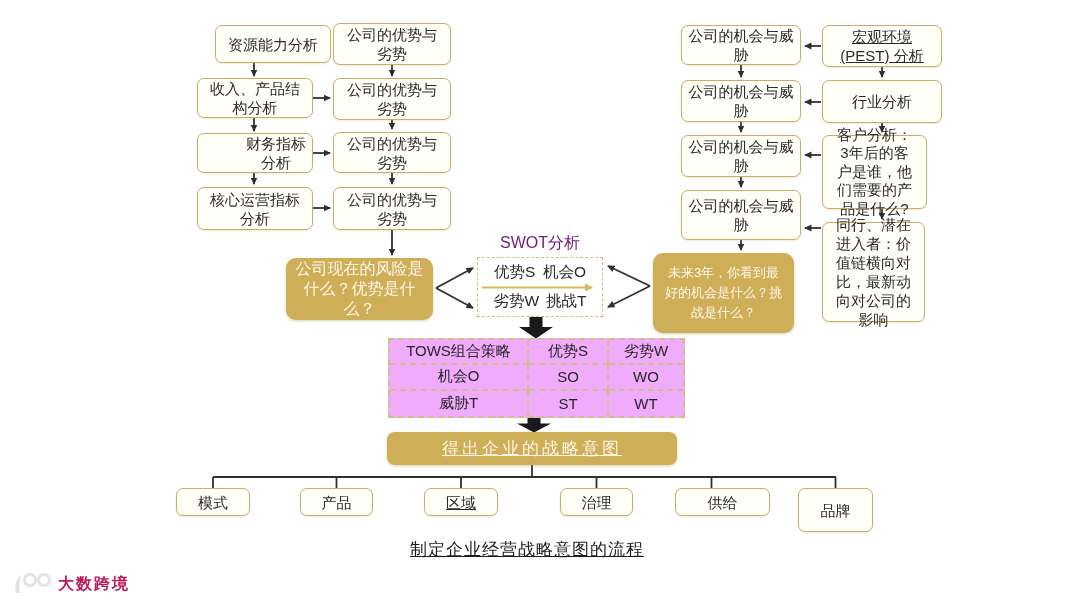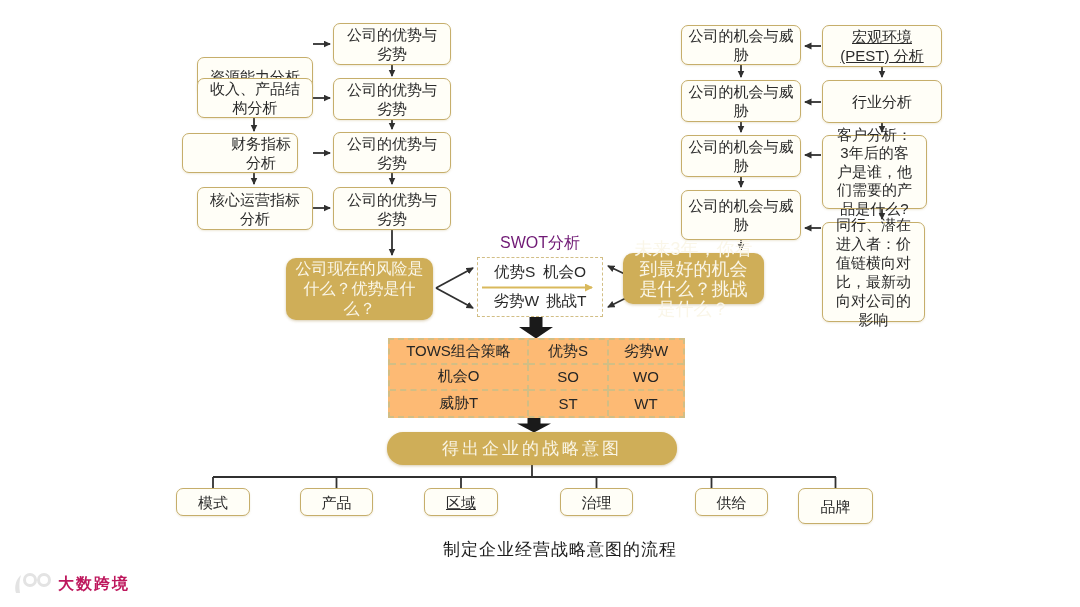--- a/index.html
+++ b/index.html
@@ -30,36 +30,37 @@
   .swot-box{
     position:absolute;z-index:2;box-sizing:border-box;background:transparent;
     border:1.5px dashed #d2be85;display:flex;flex-direction:column;
   }
   .swot-row{flex:1;display:flex;align-items:center;justify-content:space-around;
     padding:0 12px;font-size:15.5px;color:#2b2b2b;}
   .tows{
     position:absolute;z-index:2;box-sizing:border-box;
     border:2px dashed #d2be85;display:grid;
     grid-template-columns:139px 80px 1fr;grid-template-rows:1fr 1fr 1fr;
-    background:#fdba74;
+    background:#f0abfc;
   }
   .tows .cell{
     display:flex;align-items:center;justify-content:center;font-size:15px;color:#262626;
     border-right:2px dashed #d2be85;border-bottom:2px dashed #d2be85;box-sizing:border-box;
   }
   .tows .cell.last-col{border-right:none;}
   .tows .cell.last-row{border-bottom:none;}
   .intent{
-    position:absolute;z-index:2;box-sizing:border-box;background:#cfae58;border-radius:16px;
+    position:absolute;z-index:2;box-sizing:border-box;background:#cfae58;border-radius:8px;
     display:flex;align-items:center;justify-content:center;
     color:#f9f4e4;font-size:17px;letter-spacing:3px;
     box-shadow:0 1px 3px rgba(160,130,60,.4);
+    text-decoration:underline;
   }
   .caption{
-    position:absolute;z-index:2;text-align:right;font-size:17px;color:#1c1c1c;letter-spacing:1px;
+    position:absolute;z-index:2;text-align:center;font-size:17px;color:#1c1c1c;letter-spacing:1px;text-decoration:underline;
   }
   .watermark{
     position:absolute;z-index:2;left:12px;top:571px;display:flex;align-items:center;gap:6px;
     color:#be185d;font-size:16px;font-weight:bold;letter-spacing:2px;
   }
 </style>
 </head>
 <body>
 
 <div id="stage">
@@ -118,23 +119,23 @@
       <line x1="711.5" y1="477" x2="711.5" y2="488"></line>
       <line x1="835.5" y1="477" x2="835.5" y2="488"></line>
     </g>
 
     <line x1="482" y1="287.5" x2="592" y2="287.5" stroke="#d9b95c" stroke-width="1.8" marker-end="url(#ahg)"></line>
 
     <path d="M529.5 317 L542.5 317 L542.5 327 L553 327 L536 338.5 L519 327 L529.5 327 Z" fill="#1a1a1a"></path>
     <path d="M527.5 418 L540.5 418 L540.5 423.5 L551 423.5 L534 432.5 L517 423.5 L527.5 423.5 Z" fill="#1a1a1a"></path>
   </svg>
 
-  <div class="box" style="left:197px;top:25px;width:116px;height:38px;margin-top:32px;">资源能力分析</div>
+  <div class="box" style="left:215px;top:25px;width:116px;height:38px;">资源能力分析</div>
   <div class="box" style="left:197px;top:78px;width:116px;height:40px;">收入、产品结构分析</div>
-  <div class="box" style="left:182px;top:133px;width:116px;height:40px;padding-left:48px;">财务指标分析</div>
+  <div class="box" style="left:197px;top:133px;width:116px;height:40px;padding-left:48px;">财务指标分析</div>
   <div class="box" style="left:197px;top:187px;width:116px;height:43px;">核心运营指标分析</div>
 
   <div class="box" style="left:333px;top:23px;width:118px;height:42px;">公司的优势与劣势</div>
   <div class="box" style="left:333px;top:78px;width:118px;height:42px;">公司的优势与劣势</div>
   <div class="box" style="left:333px;top:132px;width:118px;height:41px;">公司的优势与劣势</div>
   <div class="box" style="left:333px;top:187px;width:118px;height:43px;">公司的优势与劣势</div>
 
   <div class="box" style="left:681px;top:25px;width:120px;height:40px;">公司的机会与威胁</div>
   <div class="box" style="left:681px;top:80px;width:120px;height:42px;">公司的机会与威胁</div>
   <div class="box" style="left:681px;top:135px;width:120px;height:42px;">公司的机会与威胁</div>
@@ -151,42 +152,42 @@
       <span>优势S</span>
       <span>机会O</span>
     </div>
     <div class="swot-row">
       <span>劣势W</span>
       <span>挑战T</span>
     </div>
   </div>
 
   <div class="gold" style="left:286px;top:258px;width:147px;height:62px;font-size:16px;">公司现在的风险是什么？优势是什么？</div>
-  <div class="gold" style="left:623px;top:253px;width:141px;height:51px;font-size:18px;line-height:20px;">未来3年，你看到最好的机会是什么？挑战是什么？</div>
+  <div class="gold" style="left:653px;top:253px;width:141px;height:80px;font-size:13px;line-height:20px;">未来3年，你看到最好的机会是什么？挑战是什么？</div>
 
   <div class="tows" style="left:388px;top:338px;width:297px;height:80px;">
     <div class="cell">TOWS组合策略</div>
     <div class="cell">优势S</div>
     <div class="cell last-col">劣势W</div>
     <div class="cell">机会O</div>
     <div class="cell">SO</div>
     <div class="cell last-col">WO</div>
     <div class="cell last-row">威胁T</div>
     <div class="cell last-row">ST</div>
     <div class="cell last-col last-row">WT</div>
   </div>
 
   <div class="intent" style="left:387px;top:432px;width:290px;height:33px;">得出企业的战略意图</div>
 
   <div class="box" style="left:176px;top:488px;width:74px;height:28px;">模式</div>
   <div class="box" style="left:300px;top:488px;width:73px;height:28px;">产品</div>
   <div class="box" style="left:424px;top:488px;width:74px;height:28px;text-decoration:underline;">区域</div>
   <div class="box" style="left:560px;top:488px;width:73px;height:28px;">治理</div>
-  <div class="box" style="left:675px;top:488px;width:73px;height:28px;margin-left:20px;">供给</div>
-  <div class="box" style="left:798px;top:488px;width:75px;height:36px;">品牌</div>
+  <div class="box" style="left:675px;top:488px;width:95px;height:28px;">供给</div>
+  <div class="box" style="left:798px;top:488px;width:75px;height:44px;">品牌</div>
 
   <div class="caption" style="left:377px;top:538px;width:300px;">制定企业经营战略意图的流程</div>
 
   <div class="watermark">
     <svg width="40" height="26" viewBox="0 0 40 26">
       <path d="M4 22 C2 16 4 8 9 4 C7 10 7 16 8 22 Z" fill="#e3e3e3"></path>
       <circle cx="18" cy="9" r="5.5" fill="none" stroke="#e3e3e3" stroke-width="3"></circle>
       <circle cx="32" cy="9" r="5.5" fill="none" stroke="#e3e3e3" stroke-width="3"></circle>
     </svg>
     <span>大数跨境</span>

